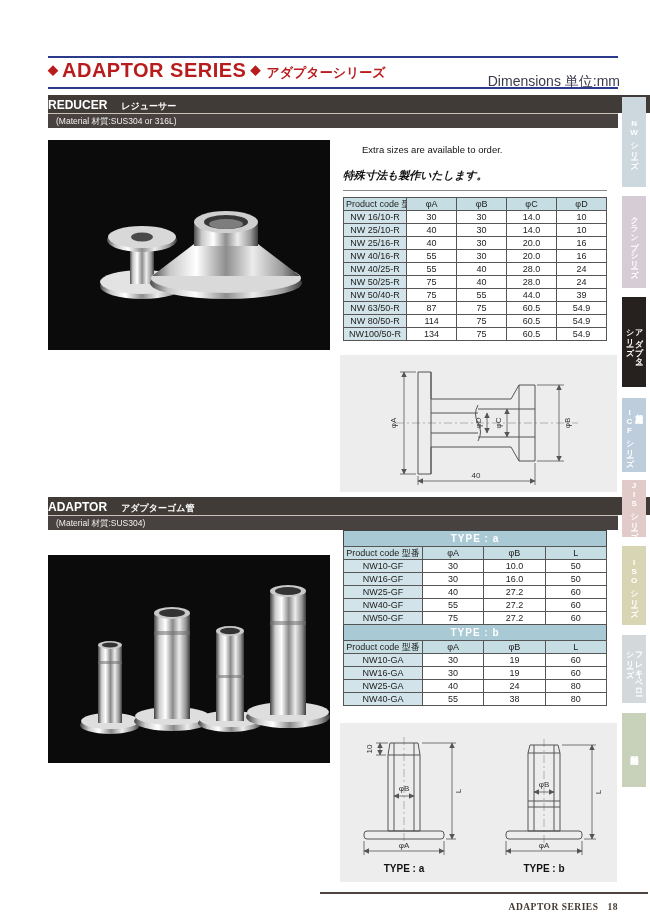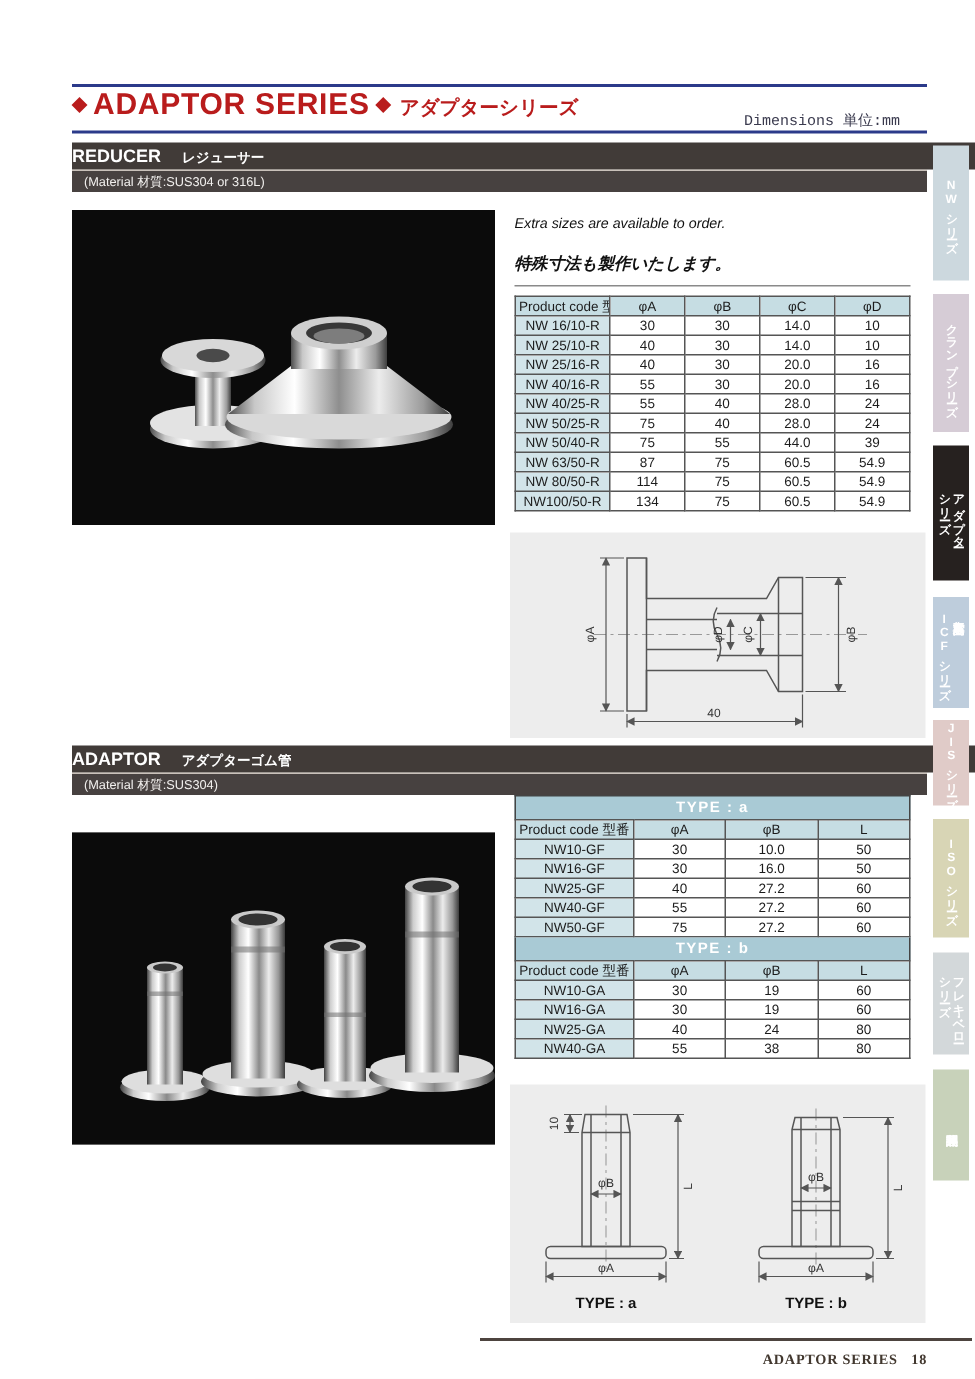--- a/index.html
+++ b/index.html
@@ -6,38 +6,38 @@
   body{width:650px;height:919px;background:#fdfdfd;font-family:"Liberation Sans",sans-serif;color:#222;}
   #page{position:relative;width:650px;height:919px;background:#ffffff;overflow:hidden;}
 
   
   .title-rule{position:absolute;left:48px;width:570px;height:2px;background:#2b3a8a;}
   .rule-top{top:56px;} .rule-bottom{top:87px;}
   .page-title{position:absolute;left:48px;top:59px;color:#b91c1c;font-weight:bold;white-space:nowrap;}
   .page-title .dia{font-size:13px;vertical-align:3px;}
   .page-title .en{font-size:20px;letter-spacing:.5px;margin:0 4px;}
   .page-title .jp{font-size:13px;margin-left:6px;}
-  .dim-note{position:absolute;top:73px;right:50px;font-size:10px;color:#3a3a4e;font-family:Liberation Mono, monospace;}
+  .dim-note{position:absolute;top:73px;right:30px;font-size:14px;color:#3a3a4e;}
 
   
   .bar{position:absolute;left:48px;width:620px;height:18px;background:#413b38;color:#fff;line-height:18px;padding-left:0;box-sizing:border-box;}
   .bar .en{font-weight:bold;font-size:12px;}
   .bar .jp{font-size:9px;font-weight:bold;margin-left:14px;}
   .bar-sub{position:absolute;left:48px;width:570px;height:15px;background:#474140;border-top:1px solid #c9c1ba;color:#f2f0ee;font-size:8.5px;line-height:14px;padding-left:8px;box-sizing:border-box;}
   #bar-reducer{top:95px;} #bar-reducer-sub{top:113px;}
   #bar-adaptor{top:497px;} #bar-adaptor-sub{top:515px;}
 
   
   .photo{position:absolute;left:48px;background:#0b0b0b;}
   #photo1{top:140px;width:282px;height:210px;}
   #photo2{top:555px;width:282px;height:208px;}
   .photo svg{display:block;}
 
   
-  .note-en{position:absolute;left:343px;top:144px;font-size:9.5px;color:#111;font-style:italic;}
+  .note-en{position:absolute;left:362px;top:144px;font-size:9.5px;color:#111;}
   .note-jp{position:absolute;left:343px;top:168px;font-size:11px;font-weight:bold;color:#111;font-style:italic;}
   .note-rule{position:absolute;left:343px;top:190px;width:264px;height:1px;background:#8a8a8a;}
 
   
   .tblwrap{position:absolute;left:343px;width:264px;}
   #tbl-reducer-wrap{top:197px;}
   #tbl-adaptor-wrap{top:530px;}
   table.dtable{border-collapse:collapse;width:100%;table-layout:fixed;border:1px solid #444;}
   table.dtable th,table.dtable td{border:1px solid #555;font-size:9px;line-height:12px;height:12px;padding:0 2px;text-align:center;font-weight:normal;color:#1c1c1c;overflow:hidden;white-space:nowrap;}
   table.dtable th{background:#c6dde3;}

